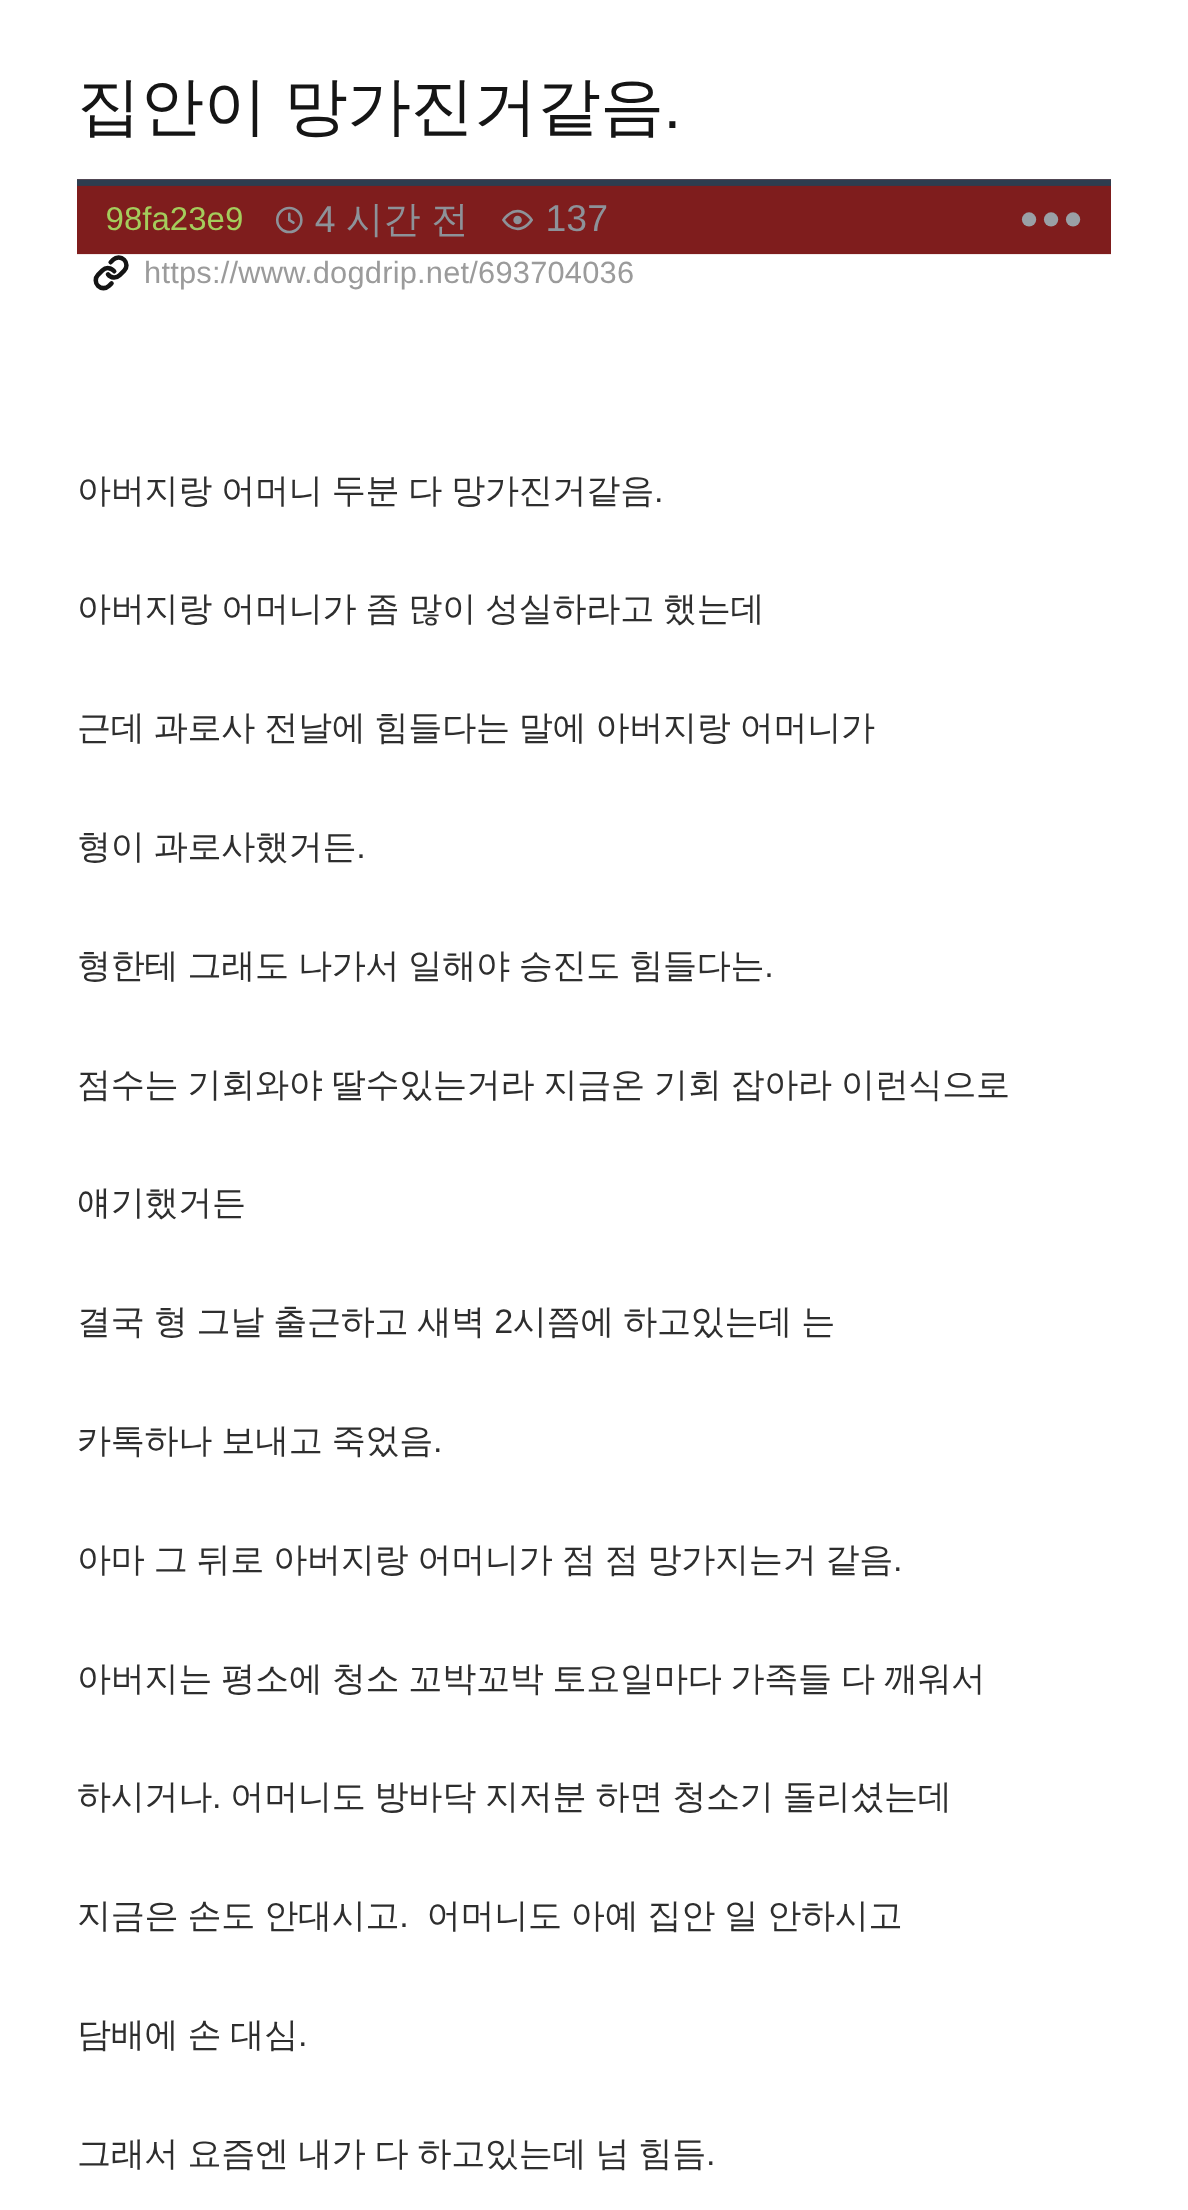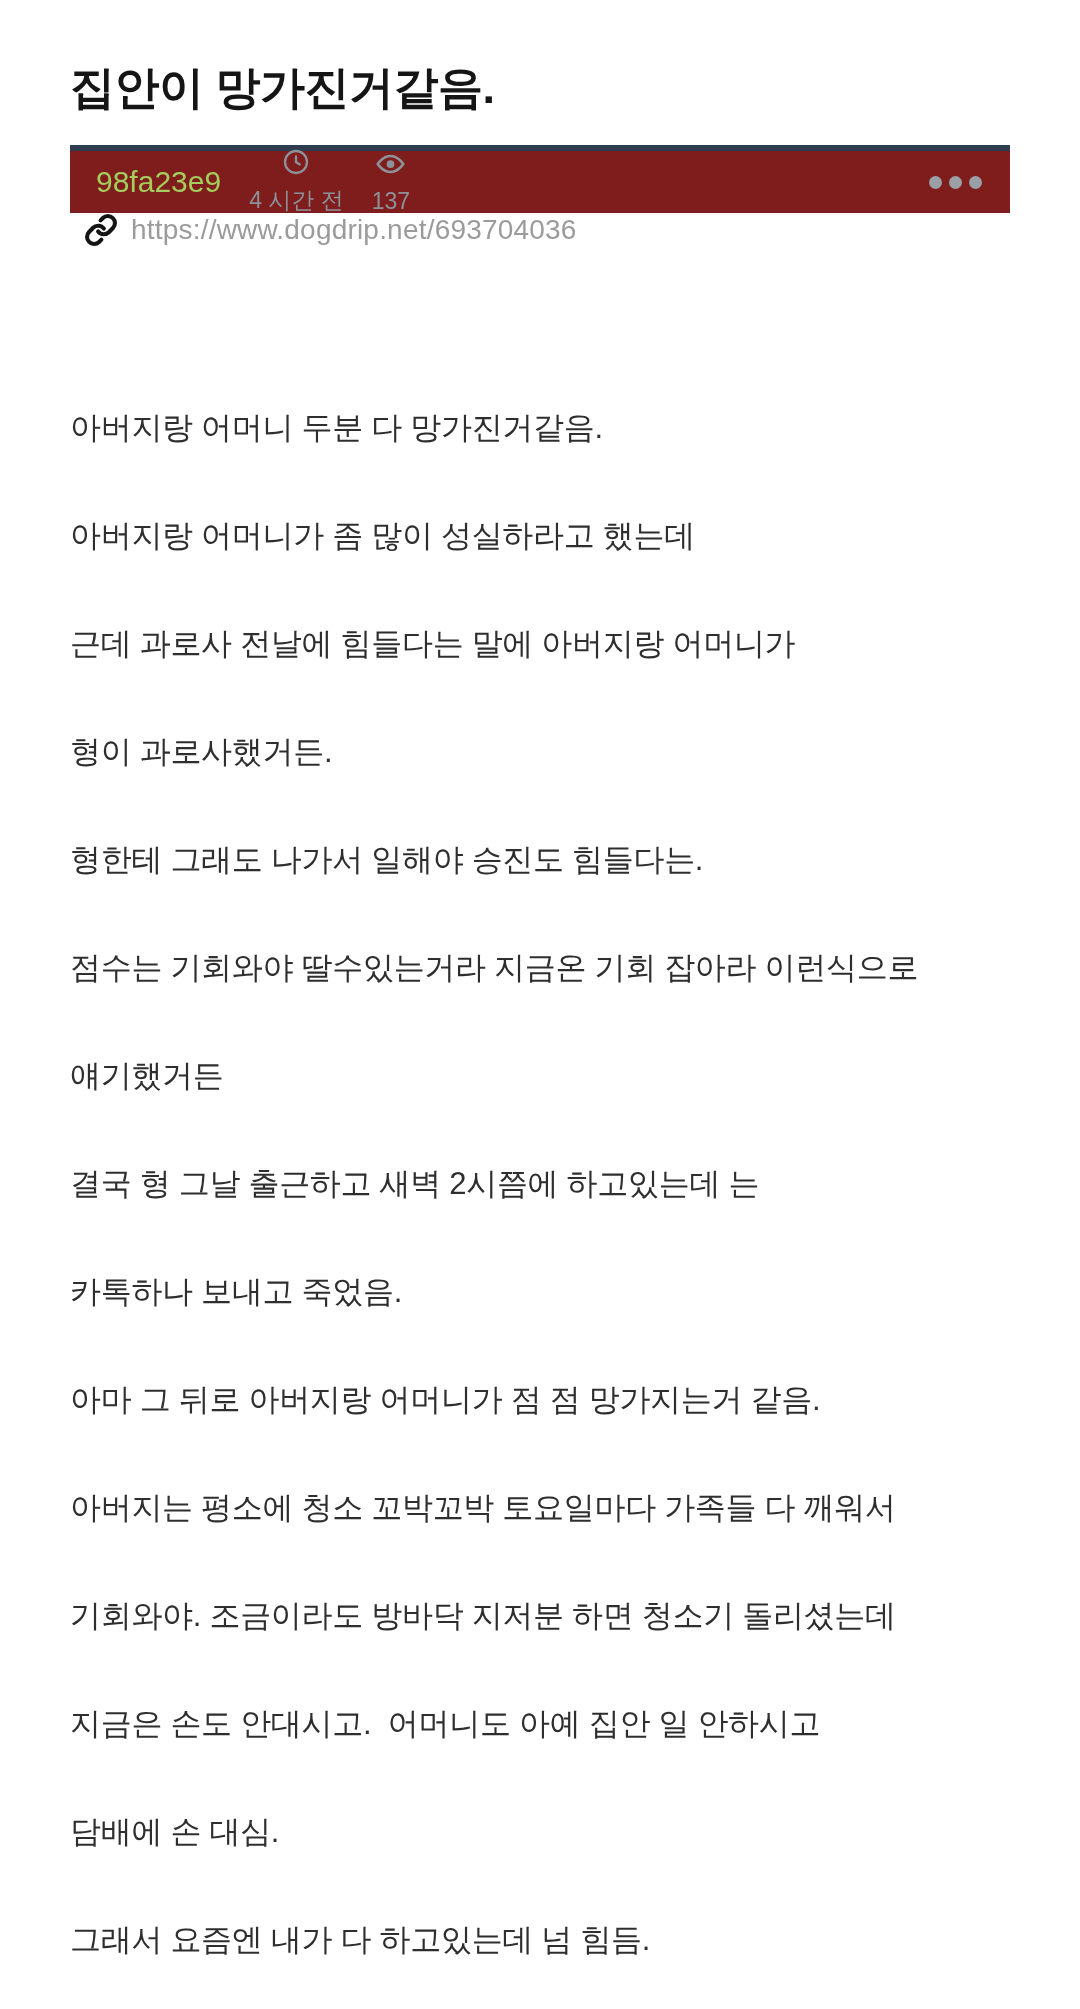--- a/index.html
+++ b/index.html
@@ -12,23 +12,23 @@
     height: 2009px;
     overflow: hidden;
     font-family: "Liberation Sans", "DejaVu Sans", sans-serif;
     -webkit-font-smoothing: antialiased;
   }
   .post {
     margin: 0 70px;
   }
   .post-title {
     padding-top: 30px;
-    font-size: 45px;
+    font-size: 58px;
     line-height: 55px;
-    font-weight: 700;
+    font-weight: 400;
     color: #151515;
     letter-spacing: -0.5px;
   }
   .meta-bar {
     margin-top: 26px;
     border-top: 6px solid #2e3d4f;
     background: #7f1d1d;
     height: 68px;
     display: flex;
     align-items: center;
@@ -44,22 +44,21 @@
   .author-name {
     color: #a4cd5c;
     font-size: 30px;
     cursor: pointer;
   }
   .meta-group {
     display: flex;
     align-items: center;
     gap: 9px;
     color: #8d9299;
-    font-size: 23px;
-    flex-direction: column;
+    font-size: 34px;
   }
   .meta-group svg {
     display: block;
   }
   .kebab {
     display: flex;
     align-items: center;
     gap: 7px;
     cursor: pointer;
     padding: 6px 2px;
@@ -153,19 +152,19 @@
       <p class="para">아버지랑 어머니가 좀 많이 성실하라고 했는데</p>
       <p class="para">근데 과로사 전날에 힘들다는 말에 아버지랑 어머니가</p>
       <p class="para">형이 과로사했거든.</p>
       <p class="para">형한테 그래도 나가서 일해야 승진도 힘들다는.</p>
       <p class="para">점수는 기회와야 딸수있는거라 지금온 기회 잡아라 이런식으로</p>
       <p class="para">얘기했거든</p>
       <p class="para">결국 형 그날 출근하고 새벽 2시쯤에 하고있는데 는</p>
       <p class="para">카톡하나 보내고 죽었음.</p>
       <p class="para">아마 그 뒤로 아버지랑 어머니가 점 점 망가지는거 같음.</p>
       <p class="para">아버지는 평소에 청소 꼬박꼬박 토요일마다 가족들 다 깨워서</p>
-      <p class="para">기회와야. 조금이라도 방바닥 지저분 하면 청소기 돌리셨는데</p>
+      <p class="para">하시거나. 어머니도 방바닥 지저분 하면 청소기 돌리셨는데</p>
       <p class="para">지금은 손도 안대시고.  어머니도 아예 집안 일 안하시고</p>
       <p class="para">담배에 손 대심.</p>
       <p class="para">그래서 요즘엔 내가 다 하고있는데 넘 힘듬.</p>
     </div>
 
 </div>
 
 </body></html>

